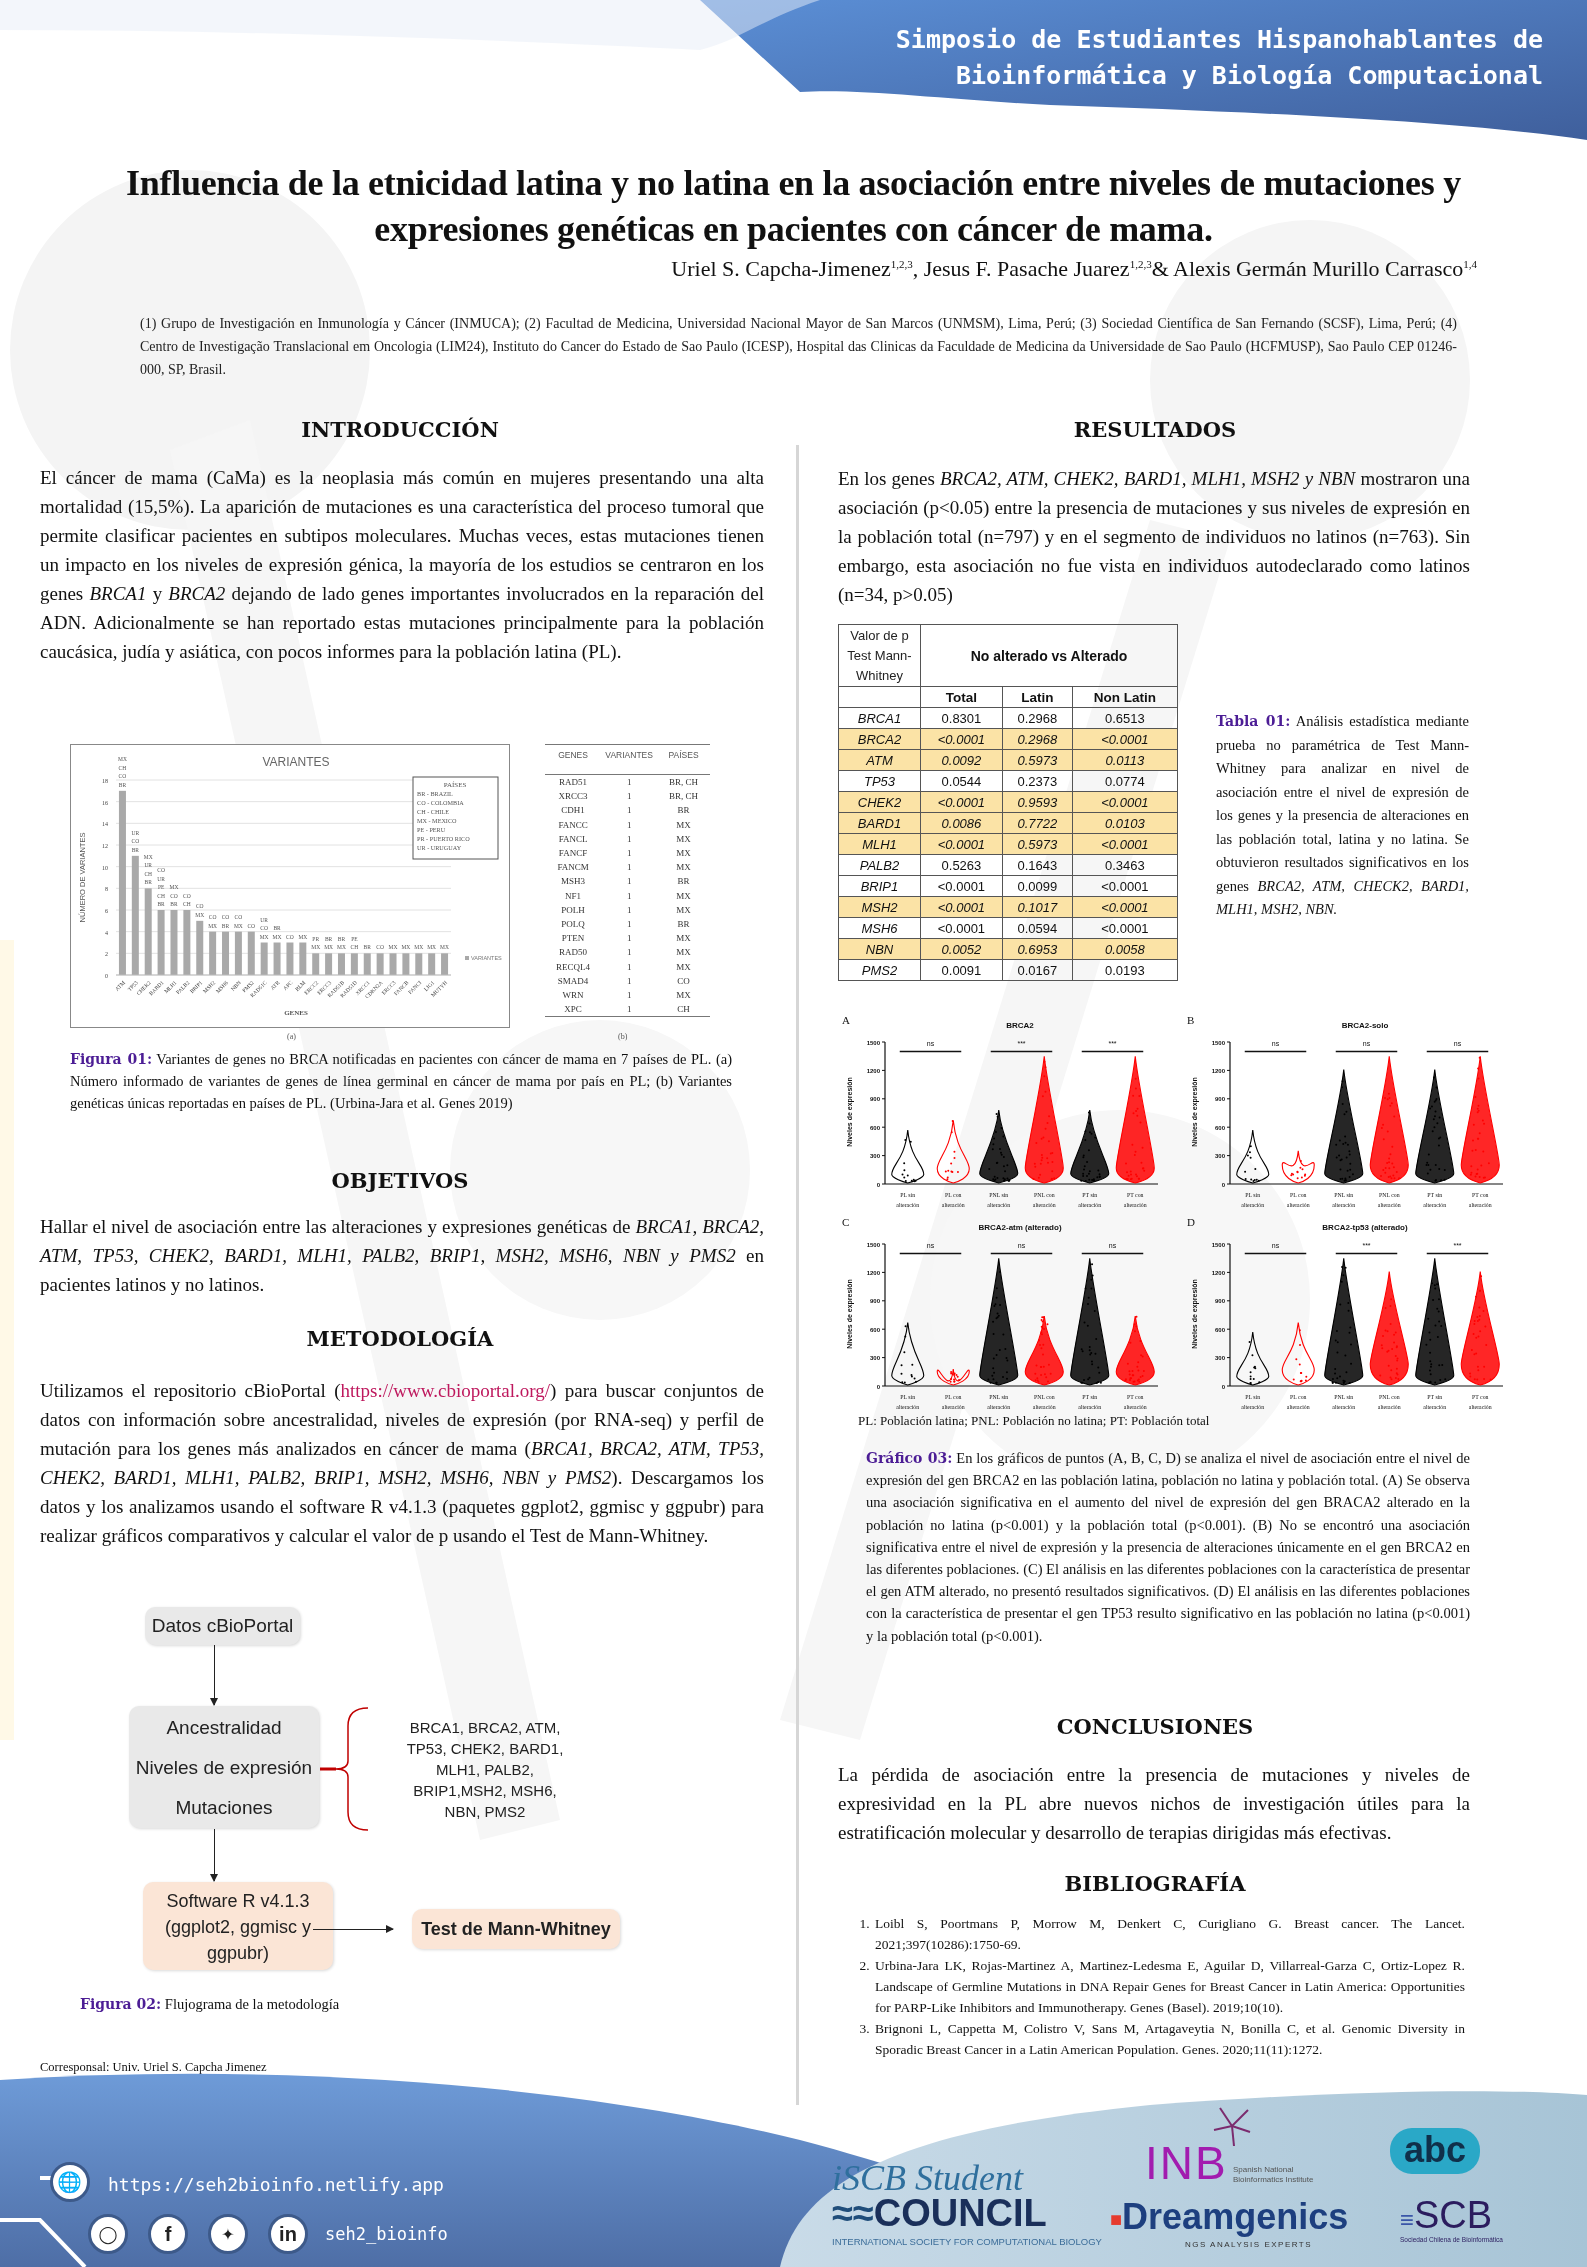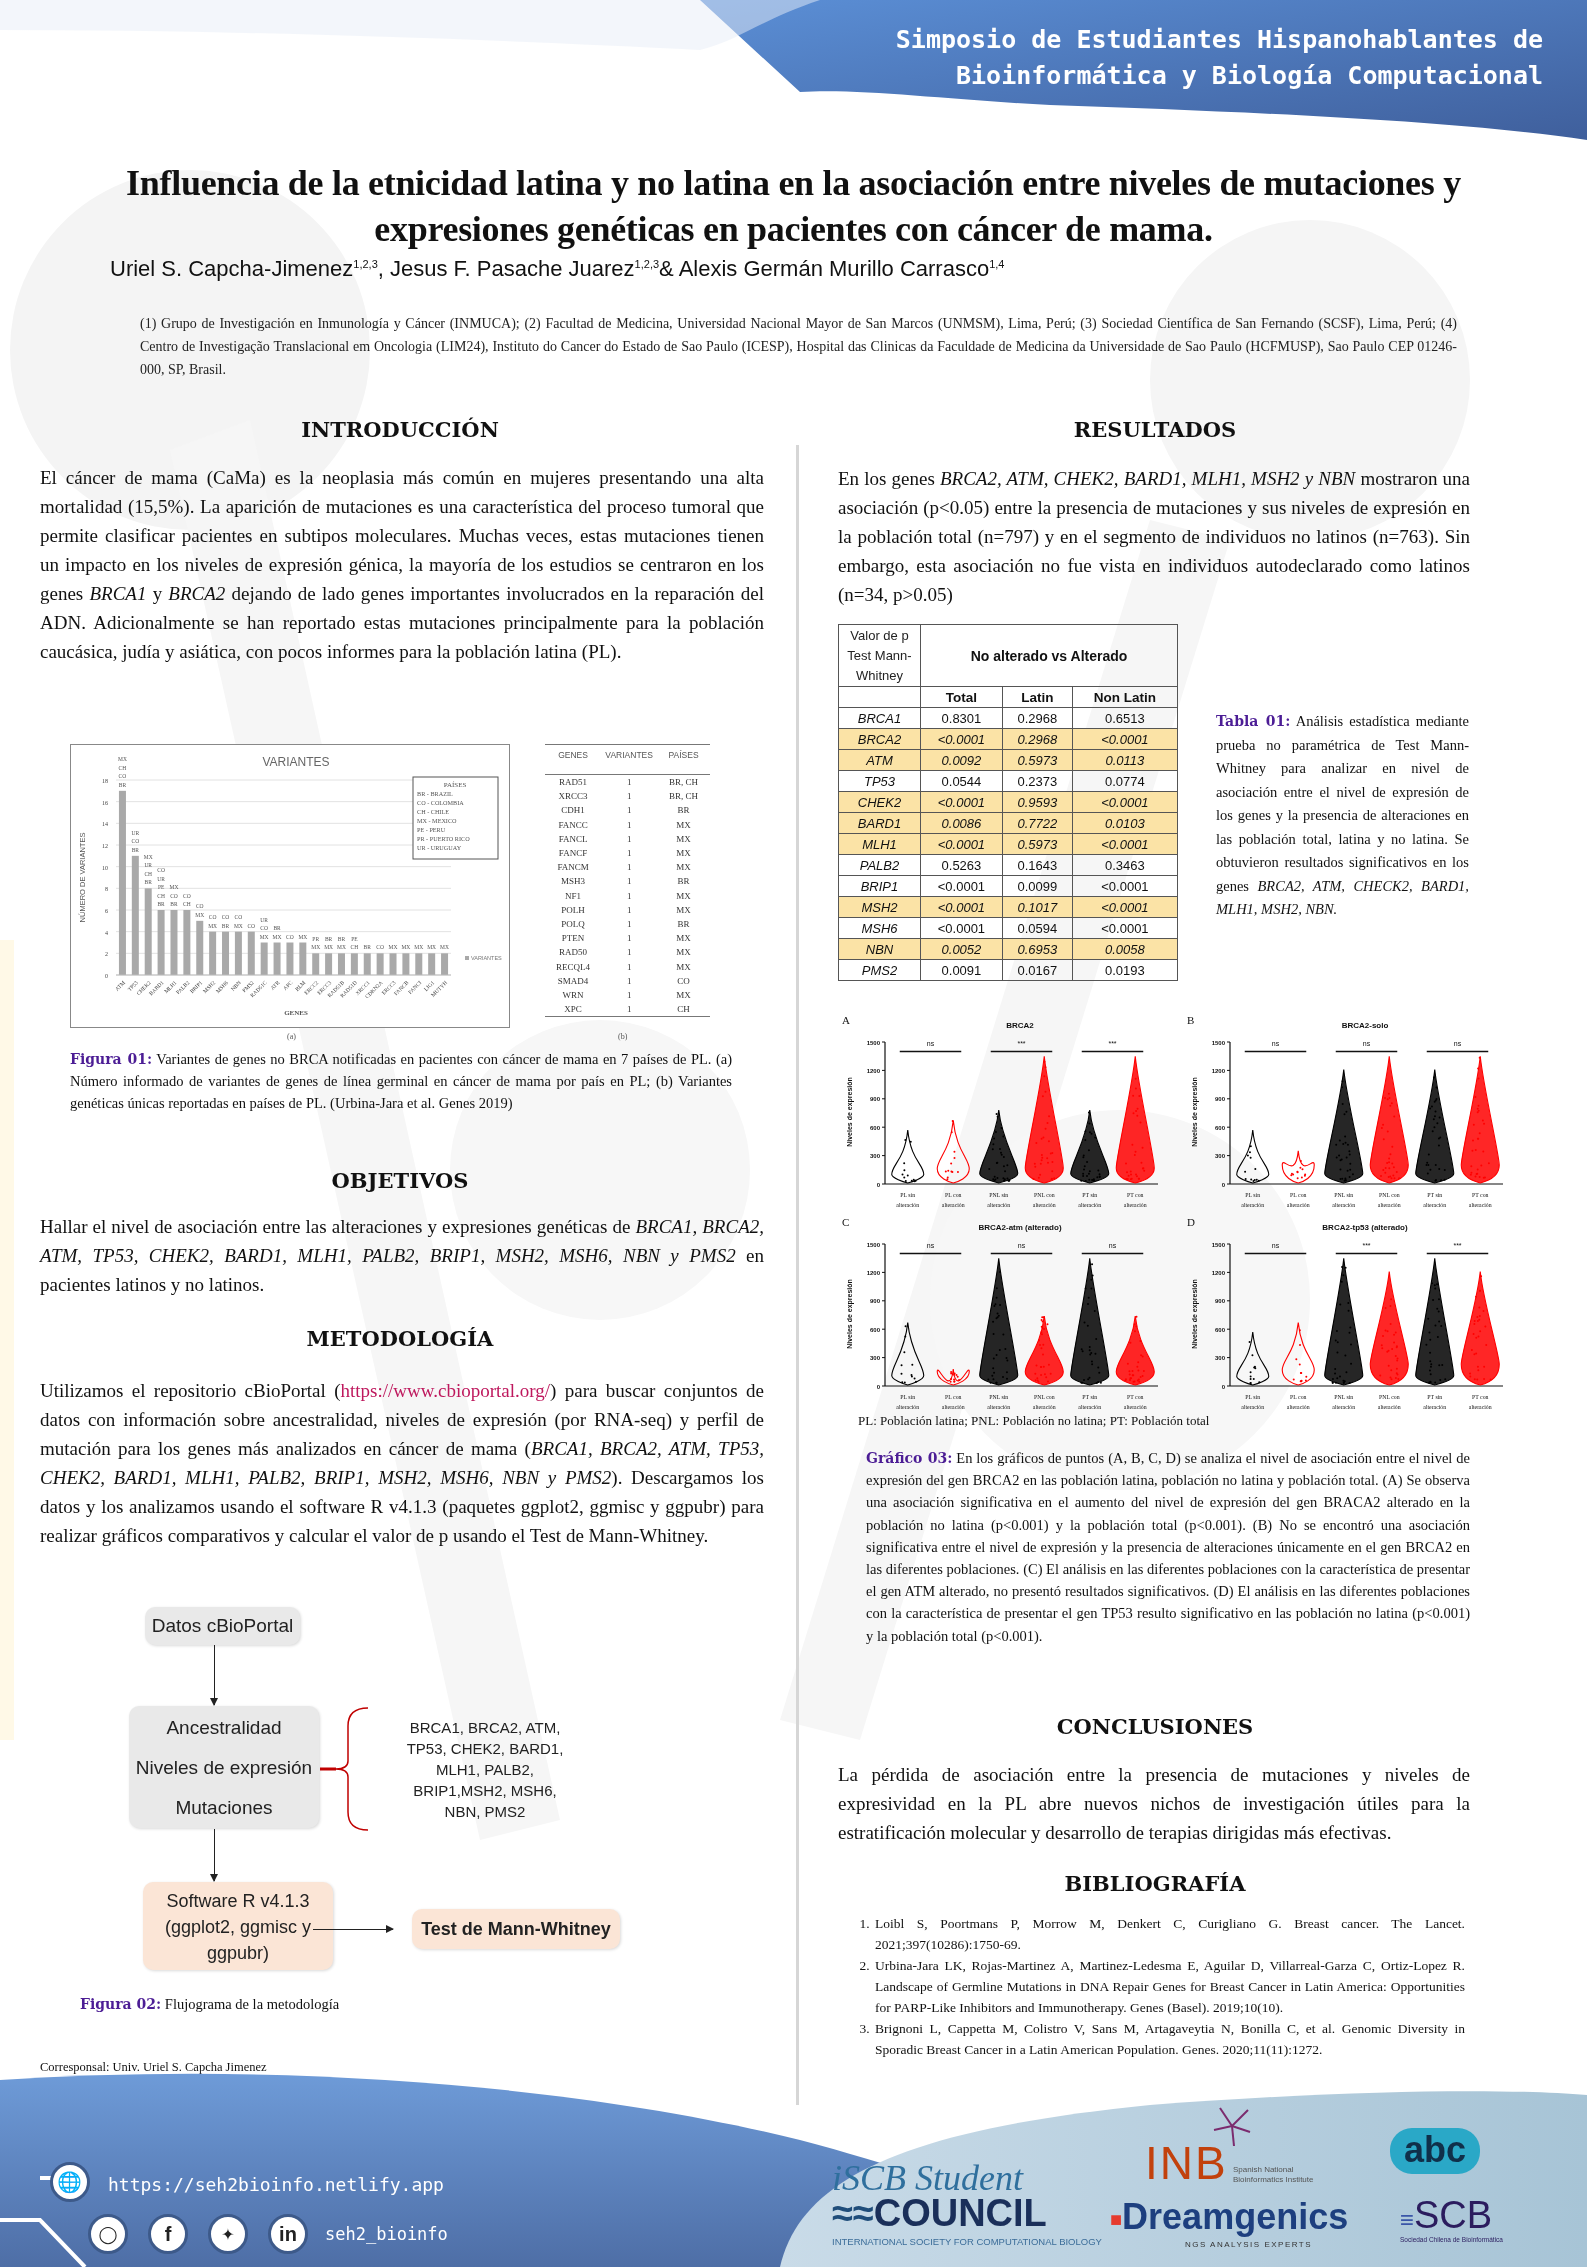--- a/index.html
+++ b/index.html
@@ -2,21 +2,21 @@
 <html><head>
 <meta charset="utf-8">
 <style>
 *{box-sizing:border-box;margin:0;padding:0}
 html,body{width:1587px;height:2267px;background:#fff;overflow:hidden}
 body{position:relative;font-family:"DejaVu Serif",serif;color:#111}
 .bg-top{position:absolute;left:0;top:0;width:1587px;height:150px}
 .hdr-title{position:absolute;right:44px;top:22px;width:760px;text-align:right;font-family:"DejaVu Sans Mono",monospace;color:#fff;font-size:25px;line-height:36px;font-weight:bold}
 .watermark{position:absolute;left:0;top:120px;width:1587px;height:1950px}
 .title{position:absolute;left:110px;top:160px;width:1367px;text-align:center;font-family:"Liberation Serif",serif;font-weight:bold;font-size:36px;line-height:46px;color:#111;letter-spacing:-0.3px}
-.authors{position:absolute;left:110px;top:256px;width:1367px;text-align:left;font-family:Liberation Sans, sans-serif;font-size:22px}
+.authors{position:absolute;left:110px;top:256px;width:1367px;text-align:right;font-family:Liberation Serif, serif;font-size:22px}
 .authors sup{font-size:11px}
 .affil{position:absolute;left:140px;top:312px;width:1317px;font-family:"Liberation Serif",serif;font-size:14px;line-height:23px;text-align:justify;color:#222}
 .colsep{position:absolute;left:796px;top:445px;width:3px;height:1660px;background:#d6d6d6}
 .sec-h{position:absolute;font-family:"DejaVu Serif",serif;font-weight:bold;font-size:21px;text-align:center;color:#111}
 .para{position:absolute;font-family:"Liberation Serif",serif;font-size:19px;line-height:29px;text-align:justify;color:#111}
 .para i{font-style:italic}
 .link{color:#be185d}
 .cap{position:absolute;font-family:"Liberation Serif",serif;font-size:14.5px;line-height:22px;text-align:justify;color:#111}
 .cap b{color:#4c1d95;font-family:"DejaVu Serif",serif;font-size:14px}
 
@@ -1250,21 +1250,21 @@
 <div class="ico" style="left:88px;top:2214px;font-size:17px">◯</div>
 <div class="ico" style="left:148px;top:2214px;font-family:'Liberation Sans',sans-serif">f</div>
 <div class="ico" style="left:208px;top:2214px;font-size:16px">✦</div>
 <div class="ico" style="left:268px;top:2214px;font-family:'Liberation Sans',sans-serif">in</div>
 <div class="f-handle" style="left:325px">seh2_bioinfo</div>
 
 <div class="logo" style="left:832px;top:2157px;color:#2f6f9d;font-style:italic;font-size:36px;font-family:'Liberation Serif',serif">iSCB Student</div>
 <div class="logo" style="left:832px;top:2192px;color:#1a2f5a;font-size:38px;font-weight:bold"><span style="color:#1f4d7a">≈≈</span><span>COUNCIL</span></div>
 <div class="logo" style="left:832px;top:2236px;color:#3b6d99;font-size:9.5px">INTERNATIONAL SOCIETY FOR COMPUTATIONAL BIOLOGY</div>
 
-<div class="logo" style="left:1145px;top:2136px;color:#c2410c;font-size:46px;font-weight:300;letter-spacing:2px">INB</div>
+<div class="logo" style="left:1145px;top:2136px;color:#a21caf;font-size:46px;font-weight:300;letter-spacing:2px">INB</div>
 <svg style="position:absolute;left:1210px;top:2104px" width="45" height="45">
   <g stroke="#7b2b6e" stroke-width="2">
       <line x1="22" y1="22" x2="10" y2="4"></line>
       <line x1="22" y1="22" x2="38" y2="6"></line>
       <line x1="22" y1="22" x2="4" y2="26"></line>
       <line x1="22" y1="22" x2="40" y2="28"></line>
       <line x1="22" y1="22" x2="24" y2="42"></line>
     </g>
 </svg>
 <div class="logo" style="left:1233px;top:2165px;color:#555;font-size:8px;line-height:10px">

